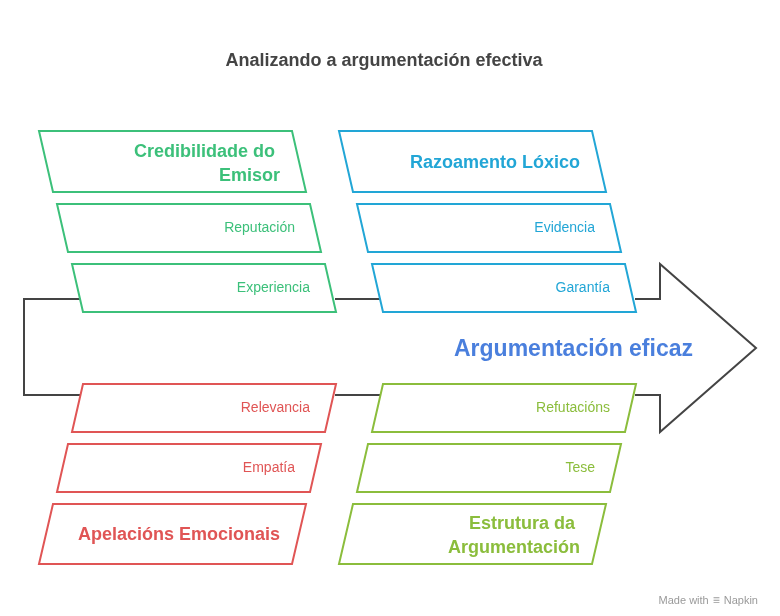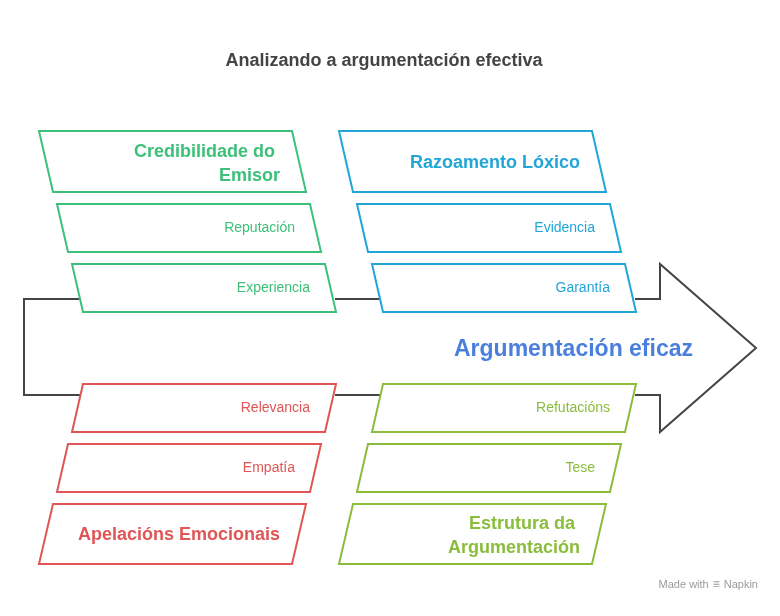--- a/index.html
+++ b/index.html
@@ -3,21 +3,21 @@
 <meta charset="utf-8">
 <style>
   html, body { margin: 0; padding: 0; background: #ffffff; }
   body { width: 780px; height: 616px; position: relative; overflow: hidden;
          font-family: "Liberation Sans", "DejaVu Sans", sans-serif; }
   #diagram { position: absolute; left: 0; top: 0; }
   .title { font-weight: 700; font-size: 18px; fill: #444444; }
   .head { font-weight: 700; font-size: 18px; }
   .sub { font-size: 14px; }
   .center-label { font-weight: 700; font-size: 23px; }
-  .watermark { position: absolute; right: 22px; bottom: 25px; font-size: 11px; color: #9a9a9a;
+  .watermark { position: absolute; right: 22px; bottom: 9px; font-size: 11px; color: #9a9a9a;
                display: flex; align-items: center; gap: 4px; text-align: center; }
   .watermark .logo { font-weight: 700; color: #9a9a9a; font-size: 12px; }
 </style>
 </head>
 <body>
 
 <svg id="diagram" width="780" height="616" viewBox="0 0 780 616">
   <text class="title" x="384" y="66" text-anchor="middle">Analizando a argumentación efectiva</text>
 
   <path id="spine" d="M80,299 L24,299 L24,395 L80,395 M335,395 L380,395 M635,395 L660,395 L660,432 L756,348 L660,264 L660,299 L635,299 M335,299 L380,299" fill="none" stroke-width="2" stroke="#444444"></path>

